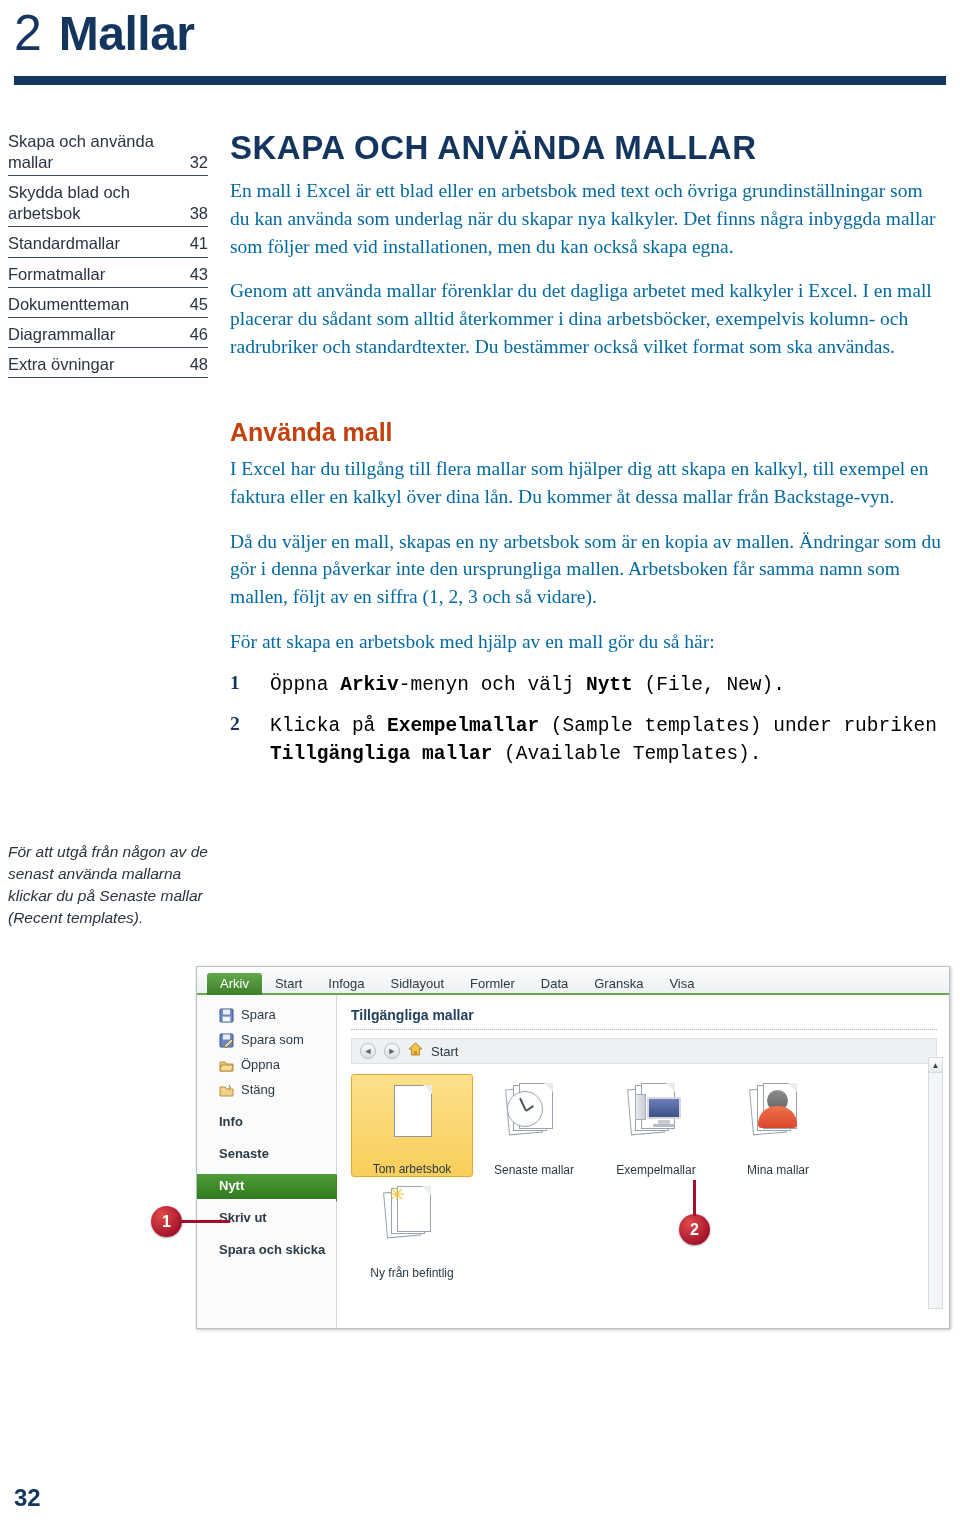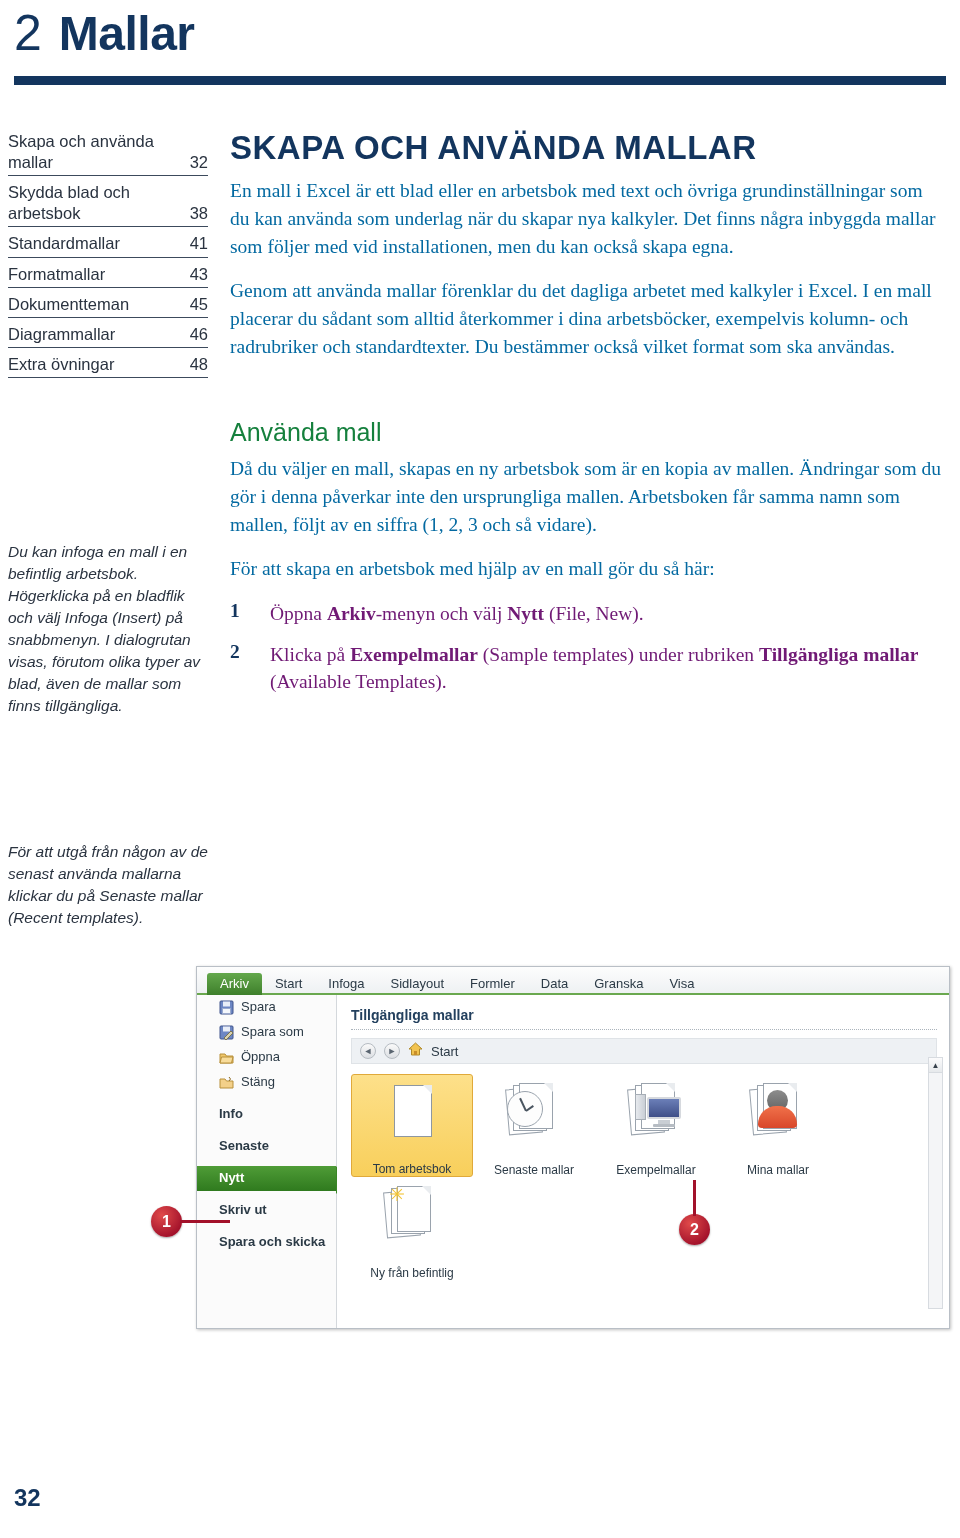--- a/index.html
+++ b/index.html
@@ -92,22 +92,22 @@
   .h1 {
     font-size: 33px;
     font-weight: 700;
     color: #13355e;
     letter-spacing: 0.5px;
     margin: 0 0 11px 0;
     line-height: 1.1;
   }
   .h2 {
     font-size: 25px;
-    font-weight: 400;
-    color: #15803d;
+    font-weight: 700;
+    color: #c2410c;
     margin: 0 0 8px 0;
     line-height: 1.15;
   }
   .body-p {
     font-family: "Liberation Serif", serif;
     font-size: 19.5px;
     color: #0369a1;
     line-height: 1.42;
     margin: 0 0 17px 0;
     text-align: left;
@@ -122,23 +122,23 @@
   .step-num {
     width: 40px;
     flex: 0 0 40px;
     font-family: "Liberation Serif", serif;
     font-size: 19.5px;
     font-weight: 700;
     color: #13355e;
   }
   .step-text {
     flex: 1;
-    font-family: Liberation Serif, serif;
+    font-family: Liberation Mono, monospace;
     font-size: 19.5px;
-    color: #701a75;
+    color: #000000;
     line-height: 1.42;
   }
   .step-text b { font-weight: 700; }
 
   
   .shot {
     position: absolute;
     left: 196px; top: 966px;
     width: 754px; height: 363px;
     background: #ffffff;
@@ -166,20 +166,21 @@
     border-radius: 3px 3px 0 0;
     font-weight: 400;
   }
 
   .backstage { display: flex; height: 335px; }
   .bs-left {
     width: 140px;
     flex: 0 0 140px;
     background: #fbfbfb;
     border-right: 1px solid #d4d8dc;
+    padding-top: 8px;
     position: relative;
   }
   .bs-item {
     display: flex;
     align-items: center;
     gap: 7px;
     font-size: 13px;
     color: #2b3a46;
     padding: 5px 10px 5px 22px;
     line-height: 1.15;
@@ -444,33 +445,33 @@
     <div class="toc-item">
       <span class="toc-label">Diagrammallar</span>
       <span class="toc-page">46</span>
     </div>
     <div class="toc-item">
       <span class="toc-label">Extra övningar</span>
       <span class="toc-page">48</span>
     </div>
   </div>
 
-  <div class="margin-note margin-note-1">Du kan infoga en mall i en befintlig arbetsbok. Högerklicka på en bladflik och välj Infoga (Insert) på snabbmenyn. I dialogrutan visas, förutom olika typer av blad, även de mallar som finns tillgängliga.</div>
   <div class="margin-note margin-note-2">För att utgå från någon av de senast använda mallarna klickar du på Senaste mallar (Recent templates).</div>
 
   <div class="page-number">32</div>
 
   <div class="main">
     <h1 class="h1">SKAPA OCH ANVÄNDA MALLAR</h1>
     <p class="body-p">En mall i Excel är ett blad eller en arbetsbok med text och övriga grundinställningar som du kan använda som underlag när du skapar nya kalkyler. Det finns några inbyggda mallar som följer med vid installationen, men du kan också skapa egna.</p>
     <p class="body-p">Genom att använda mallar förenklar du det dagliga arbetet med kalkyler i Excel. I en mall placerar du sådant som alltid återkommer i dina arbetsböcker, exempelvis kolumn- och radrubriker och standardtexter. Du bestämmer också vilket format som ska användas.</p>
 
     <div class="spacer-lg"></div>
 
     <h2 class="h2">Använda mall</h2>
+    <p class="body-p">I Excel har du tillgång till flera mallar som hjälper dig att skapa en kalkyl, till exempel en faktura eller en kalkyl över dina lån. Du kommer åt dessa mallar från Backstage-vyn.</p>
     <p class="body-p">Då du väljer en mall, skapas en ny arbetsbok som är en kopia av mallen. Ändringar som du gör i denna påverkar inte den ursprungliga mallen. Arbetsboken får samma namn som mallen, följt av en siffra (1, 2, 3 och så vidare).</p>
     <p class="body-p">För att skapa en arbetsbok med hjälp av en mall gör du så här:</p>
 
     <div class="steps">
       <div class="step">
         <div class="step-num">1</div>
         <div class="step-text"><span>Öppna </span><b>Arkiv</b><span>-menyn och välj </span><b>Nytt</b><span> (File, New).</span></div>
       </div>
       <div class="step">
         <div class="step-num">2</div>

